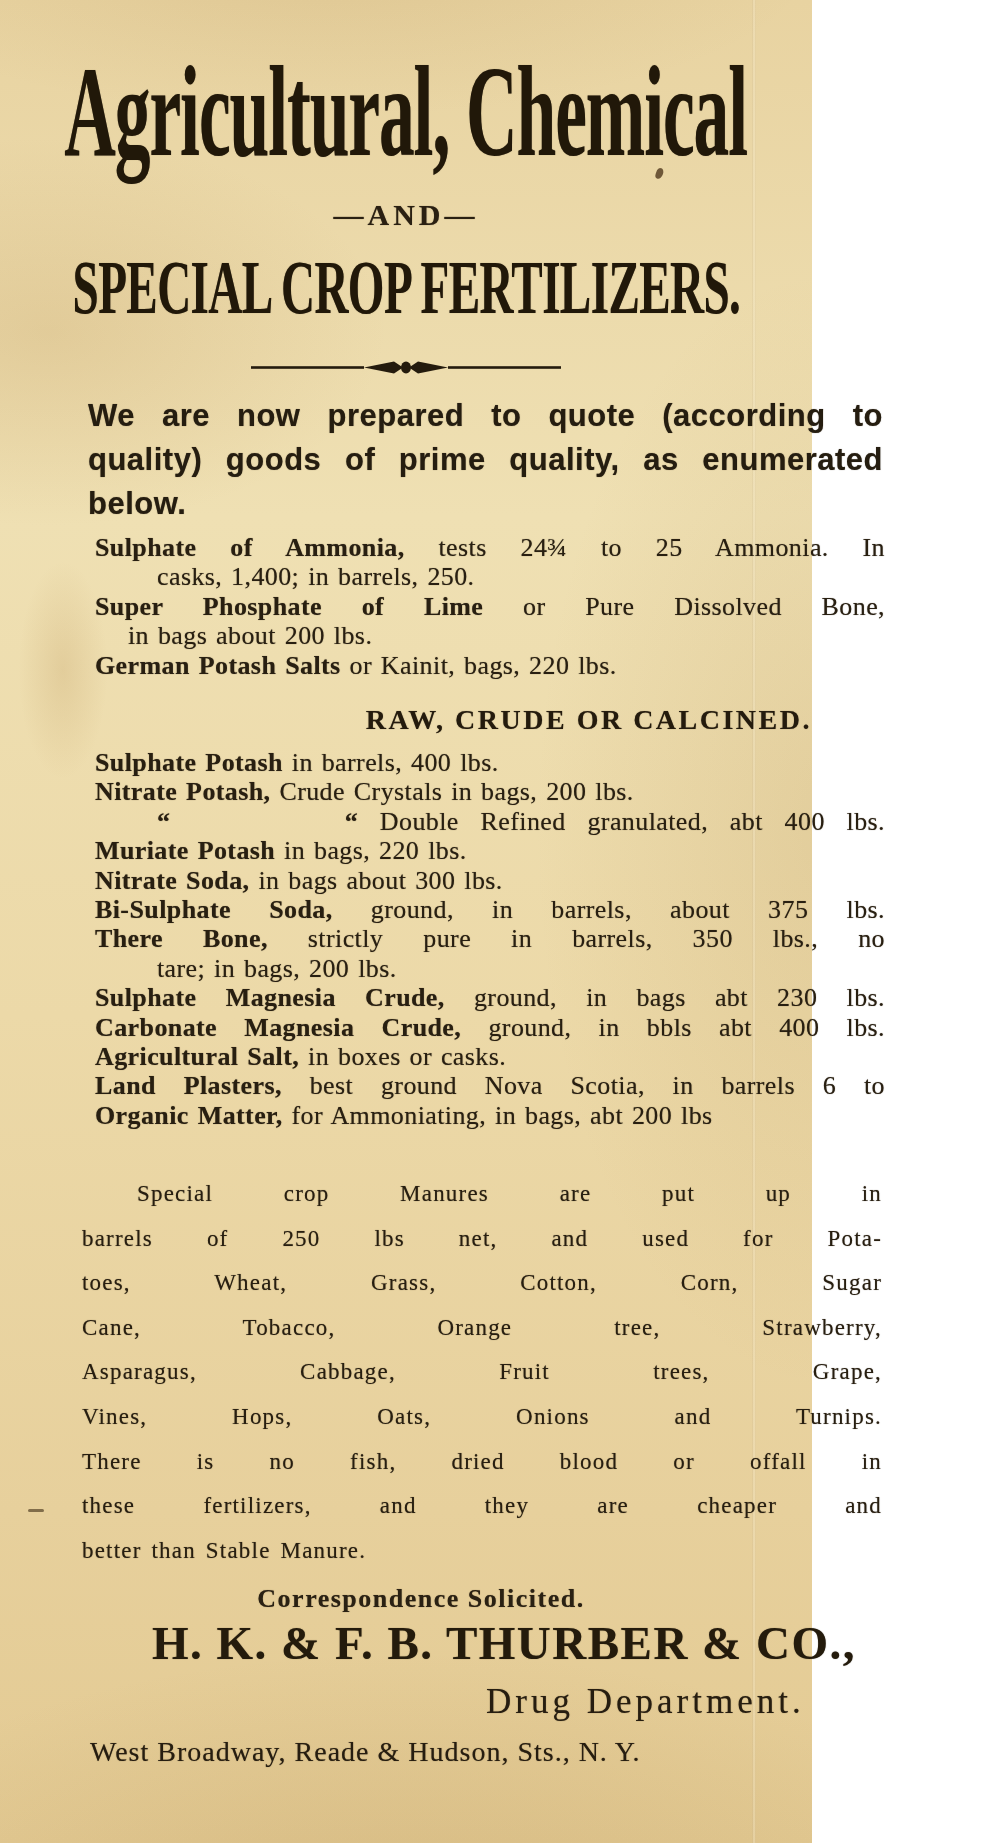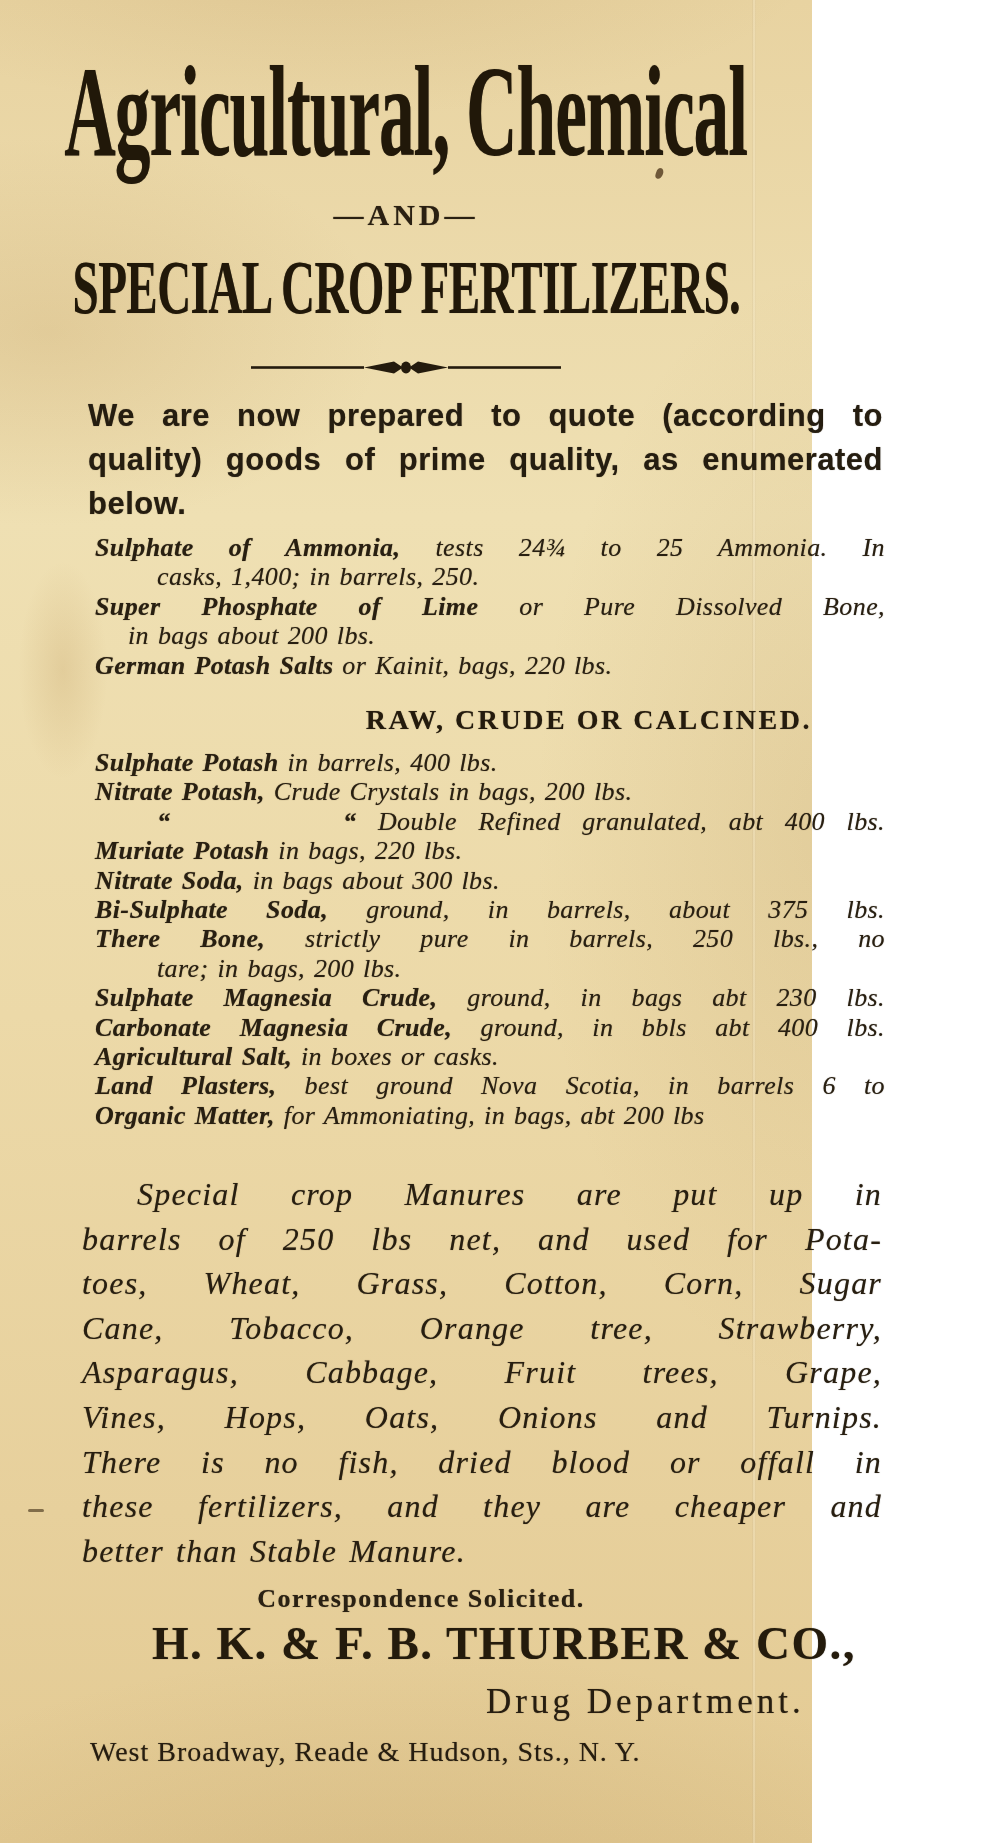--- a/index.html
+++ b/index.html
@@ -43,31 +43,31 @@
   .intro{ top:394px; left:88px; width:795px;
     font-family:"Liberation Sans", sans-serif; font-weight:bold;
     font-size:31px; line-height:44px; letter-spacing:0.5px; color:#251d10; }
   .intro .iline{ text-align:justify; }
   .intro .iline.j{ text-align-last:justify; }
 
   .plist{ left:95px; width:790px; font-size:26px; line-height:29.4px;
     letter-spacing:0.4px; word-spacing:2px; color:#281f11; }
   .list1{ top:533px; }
   .list2{ top:748px; }
-  .plist .line{ white-space:normal;font-style:italic; }
+  .plist .line{ white-space:normal; }
   .plist .line.j{ text-align:justify; text-align-last:justify; }
   .plist .ind1{ padding-left:33px; }
   .plist .ind2{ padding-left:62px; }
   .plist .name{ font-weight:bold; }
   .plist .pre{ white-space:pre; }
 
   .raw{ top:704px; font-size:28px; font-weight:bold; letter-spacing:2.5px; color:#241b0d;justify-content:flex-end; }
 
-  .para{ top:1172px; left:82px; width:800px; font-size:32px; line-height:44.6px;
-    letter-spacing:1.2px; word-spacing:3px; color:#271e10;font-style:italic; }
+  .para{ top:1172px; left:82px; width:800px; font-size:23px; line-height:44.6px;
+    letter-spacing:1.2px; word-spacing:3px; color:#271e10; }
   .para .pline{ text-align:justify; }
   .para .pline.j{ text-align-last:justify; }
   .para .pline.first{ text-indent:55px; }
 
   .corr{ top:1584px; font-size:26px; font-weight:bold; letter-spacing:1.5px;
     transform:translateX(15px); color:#2a2113; }
   .company{ top:1616px; left:152px; font-size:47px; font-weight:bold;
     letter-spacing:1.5px; white-space:nowrap; color:#241b0c; }
   .dept{ top:1682px; left:486px; font-size:35px; letter-spacing:4px; white-space:nowrap; }
   .addr{ top:1736px; left:90px; width:900px; text-align:left; font-size:28px;
@@ -142,21 +142,21 @@
     <div class="line">
       <span class="name">Muriate Potash</span><span> in bags, 220 lbs.</span>
     </div>
     <div class="line">
       <span class="name">Nitrate Soda,</span><span> in bags about 300 lbs.</span>
     </div>
     <div class="line j">
       <span class="name">Bi-Sulphate Soda,</span><span> ground, in barrels, about 375 lbs.</span>
     </div>
     <div class="line j">
-      <span class="name">There Bone,</span><span> strictly pure in barrels, 250 lbs., no</span>
+      <span class="name">There Bone,</span><span> strictly pure in barrels, 350 lbs., no</span>
     </div>
     <div class="line ind2">tare; in bags, 200 lbs.</div>
     <div class="line j">
       <span class="name">Sulphate Magnesia Crude,</span><span> ground, in bags abt 230 lbs.</span>
     </div>
     <div class="line j">
       <span class="name">Carbonate Magnesia Crude,</span><span> ground, in bbls abt 400 lbs.</span>
     </div>
     <div class="line">
       <span class="name">Agricultural Salt,</span><span> in boxes or casks.</span>

